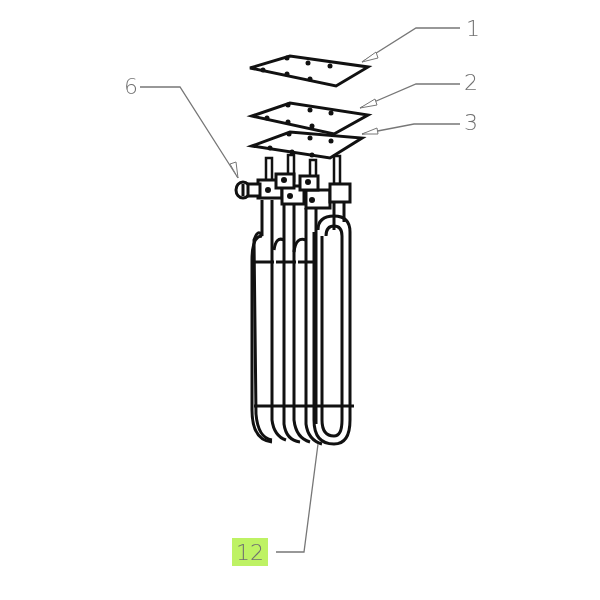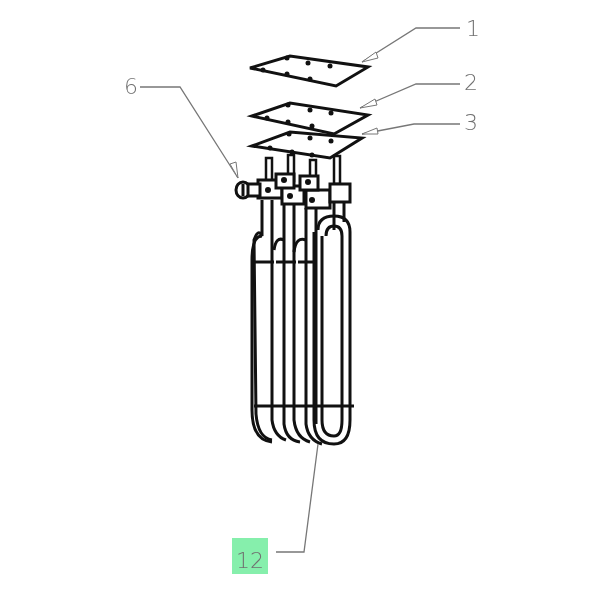--- a/index.html
+++ b/index.html
@@ -1,19 +1,19 @@
 <!DOCTYPE html>
 <html><head>
 <meta charset="utf-8">
 <style>
   html, body { margin: 0; padding: 0; background: #ffffff; }
   body { width: 600px; height: 600px; position: relative; overflow: hidden; font-family: "Liberation Sans", sans-serif; }
   #diagram { position: absolute; left: 0; top: 0; width: 600px; height: 600px; }
   .callout-label { position: absolute; font-family: "DejaVu Sans", sans-serif; font-size: 22px; color: #707070; font-weight: 300; line-height: 1; }
-  .highlight { background: #86efac; padding: 12px 4px 2px 4px; }
+  .highlight { background: #bef264; padding: 4px 4px 2px 4px; }
 </style>
 </head>
 <body>
 
 <svg id="diagram" viewBox="0 0 600 600" xmlns="http://www.w3.org/2000/svg">
 
   <g stroke="#111" stroke-width="3" fill="#fff">
     <polygon points="250,68 290,56 368,67 336,86"></polygon>
     <g fill="#111" stroke="none">
       <circle cx="287" cy="58" r="2.5"></circle>

